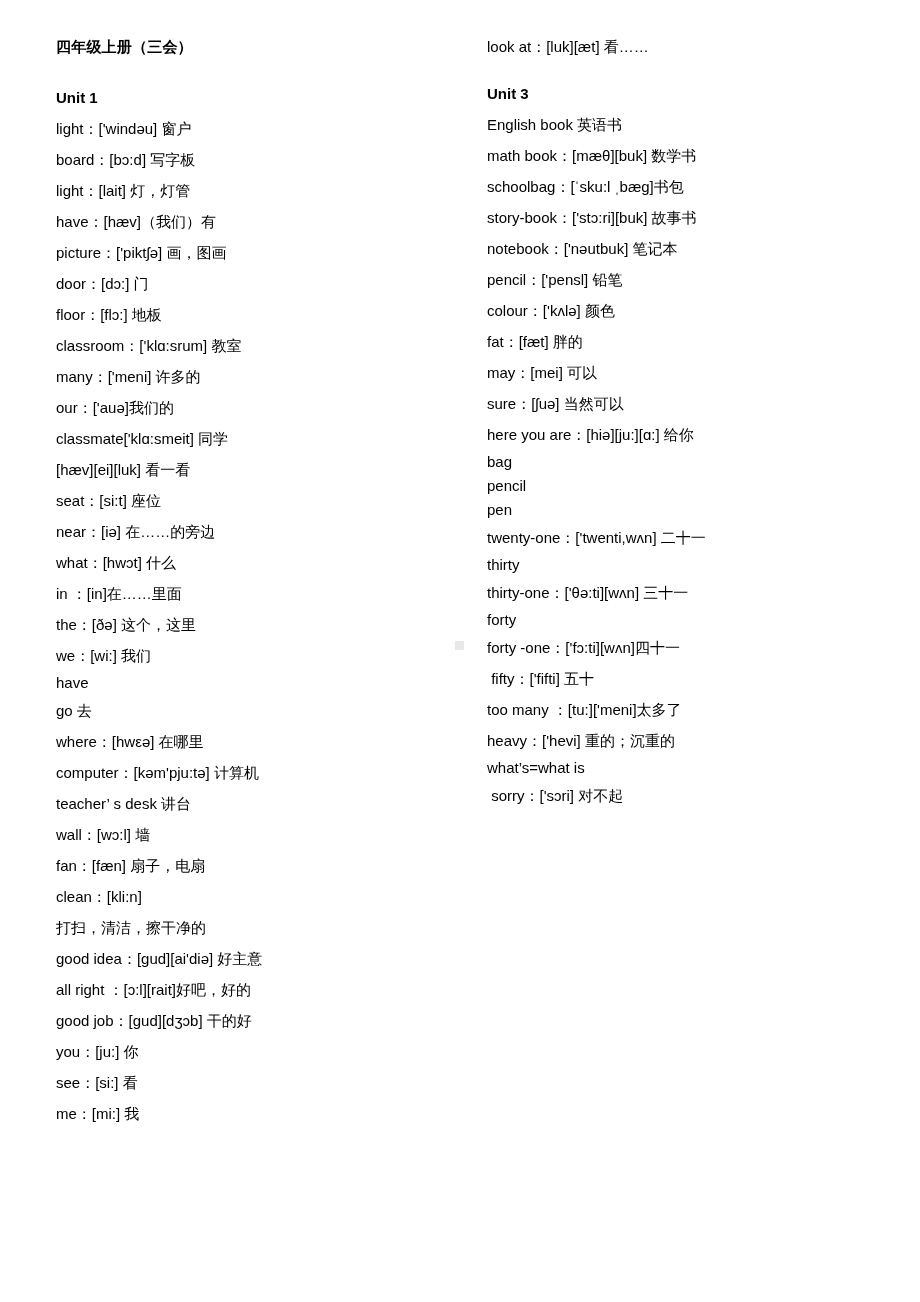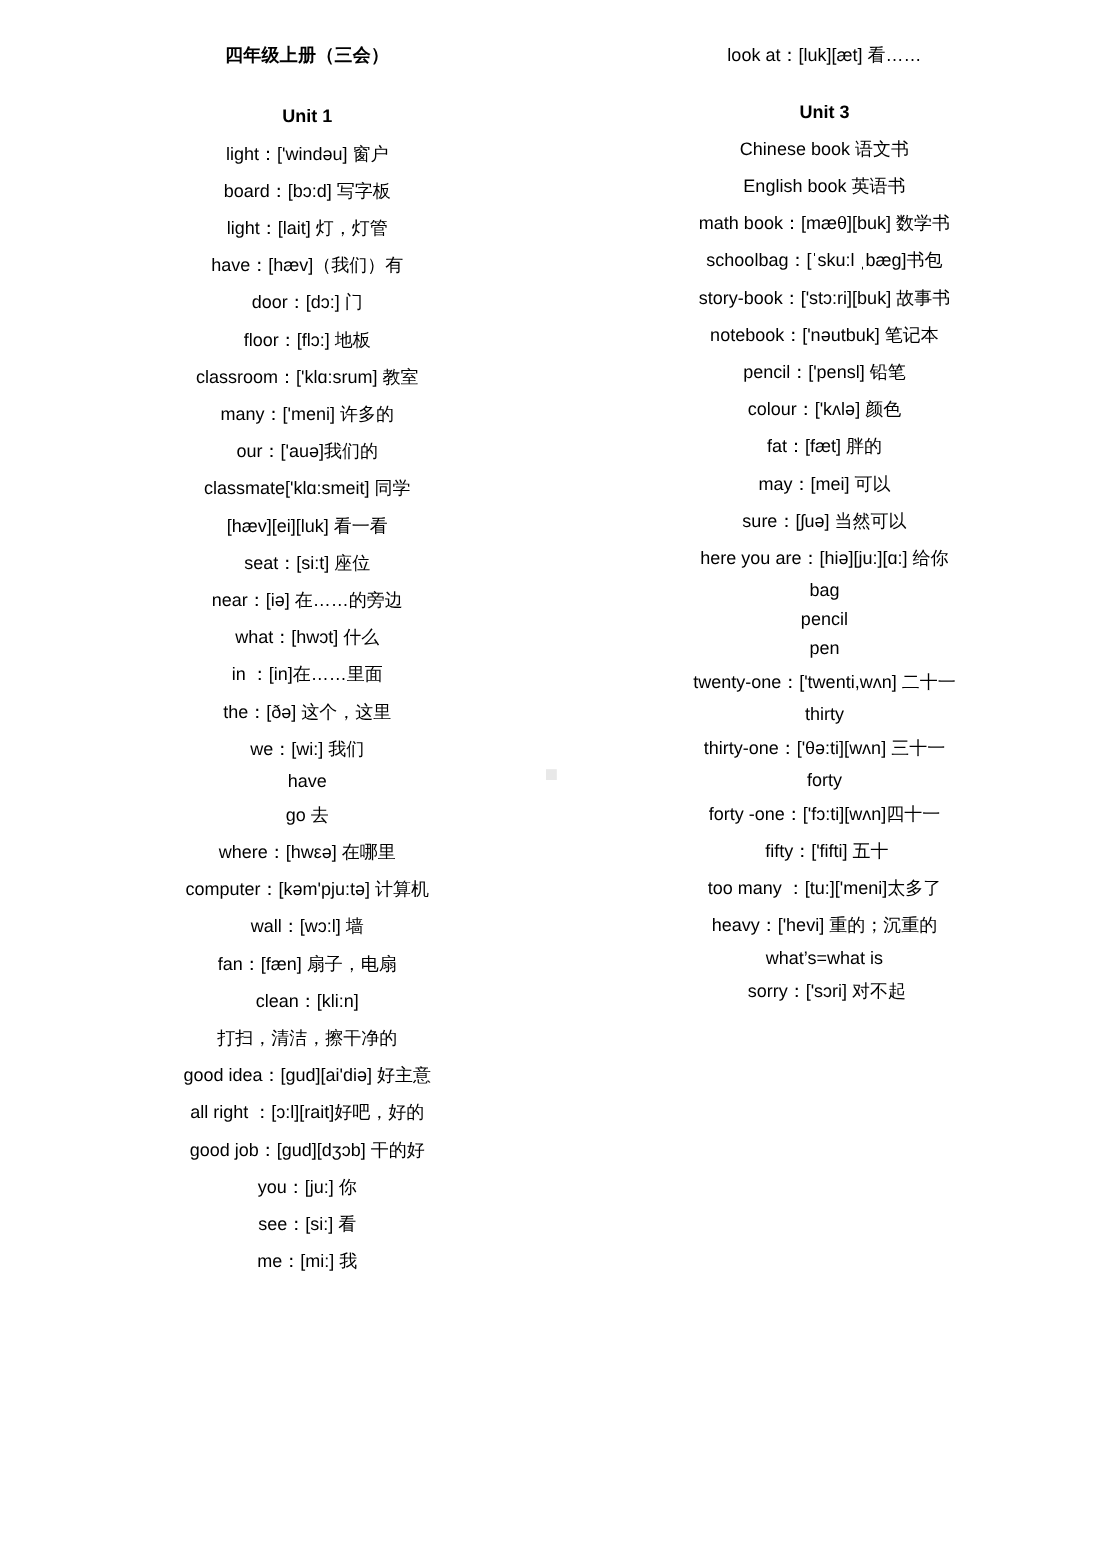--- a/index.html
+++ b/index.html
@@ -15,21 +15,20 @@
     font-family: "Liberation Sans", "DejaVu Sans", sans-serif;
     color: #000000;
     overflow: hidden;
   }
 
   .page {
     position: absolute;
     left: 0; top: 0;
     width: 920px;
     height: 1302px;
-    text-align: center;
   }
 
   .col {
     position: absolute;
     top: 0;
   }
   .col-left  { left: 56px;  width: 400px; }
   .col-right { left: 487px; width: 400px; }
 
   .doc-title {
@@ -80,57 +79,58 @@
   <div class="col col-left">
     <div class="spacer-31"></div>
     <div class="doc-title">四年级上册（三会）</div>
     <div class="spacer-20"></div>
     <div class="unit-head">Unit 1</div>
     <div id="left-entries">
         <div class="entry">light：['windəu] 窗户</div>
         <div class="entry">board：[bɔ:d] 写字板</div>
         <div class="entry">light：[lait] 灯，灯管</div>
         <div class="entry">have：[hæv]（我们）有</div>
+        <div class="entry">picture：['piktʃə] 画，图画</div>
         <div class="entry">door：[dɔ:] 门</div>
         <div class="entry">floor：[flɔ:] 地板</div>
         <div class="entry">classroom：['klɑ:srum] 教室</div>
         <div class="entry">many：['meni] 许多的</div>
         <div class="entry">our：['auə]我们的</div>
         <div class="entry">classmate['klɑ:smeit] 同学</div>
         <div class="entry">[hæv][ei][luk] 看一看</div>
         <div class="entry">seat：[si:t] 座位</div>
         <div class="entry">near：[iə] 在……的旁边</div>
         <div class="entry">what：[hwɔt] 什么</div>
         <div class="entry">in ：[in]在……里面</div>
         <div class="entry">the：[ðə] 这个，这里</div>
         <div class="entry">we：[wi:] 我们</div>
         <div class="entry compact">have</div>
         <div class="entry">go 去</div>
         <div class="entry">where：[hwεə] 在哪里</div>
         <div class="entry">computer：[kəm'pju:tə] 计算机</div>
+        <div class="entry">teacher’ s desk 讲台</div>
         <div class="entry">wall：[wɔ:l] 墙</div>
         <div class="entry">fan：[fæn] 扇子，电扇</div>
         <div class="entry">clean：[kli:n]</div>
         <div class="entry">打扫，清洁，擦干净的</div>
         <div class="entry">good idea：[gud][ai'diə] 好主意</div>
         <div class="entry">all right ：[ɔ:l][rait]好吧，好的</div>
         <div class="entry">good job：[gud][dʒɔb] 干的好</div>
         <div class="entry">you：[ju:] 你</div>
         <div class="entry">see：[si:] 看</div>
         <div class="entry">me：[mi:] 我</div>
       </div>
   </div>
 
   <div class="col col-right">
     <div class="spacer-31"></div>
     <div class="entry">look at：[luk][æt] 看……</div>
     <div class="spacer-16"></div>
     <div class="unit-head">Unit 3</div>
     <div id="right-entries">
-        <div class="entry">Chinese book 语文书</div>
         <div class="entry">English book 英语书</div>
         <div class="entry">math book：[mæθ][buk] 数学书</div>
         <div class="entry">schoolbag：[ˈsku:l ˌbæg]书包</div>
         <div class="entry">story-book：['stɔ:ri][buk] 故事书</div>
         <div class="entry">notebook：['nəutbuk] 笔记本</div>
         <div class="entry">pencil：['pensl] 铅笔</div>
         <div class="entry">colour：['kʌlə] 颜色</div>
         <div class="entry">fat：[fæt] 胖的</div>
         <div class="entry">may：[mei] 可以</div>
         <div class="entry">sure：[ʃuə] 当然可以</div>

